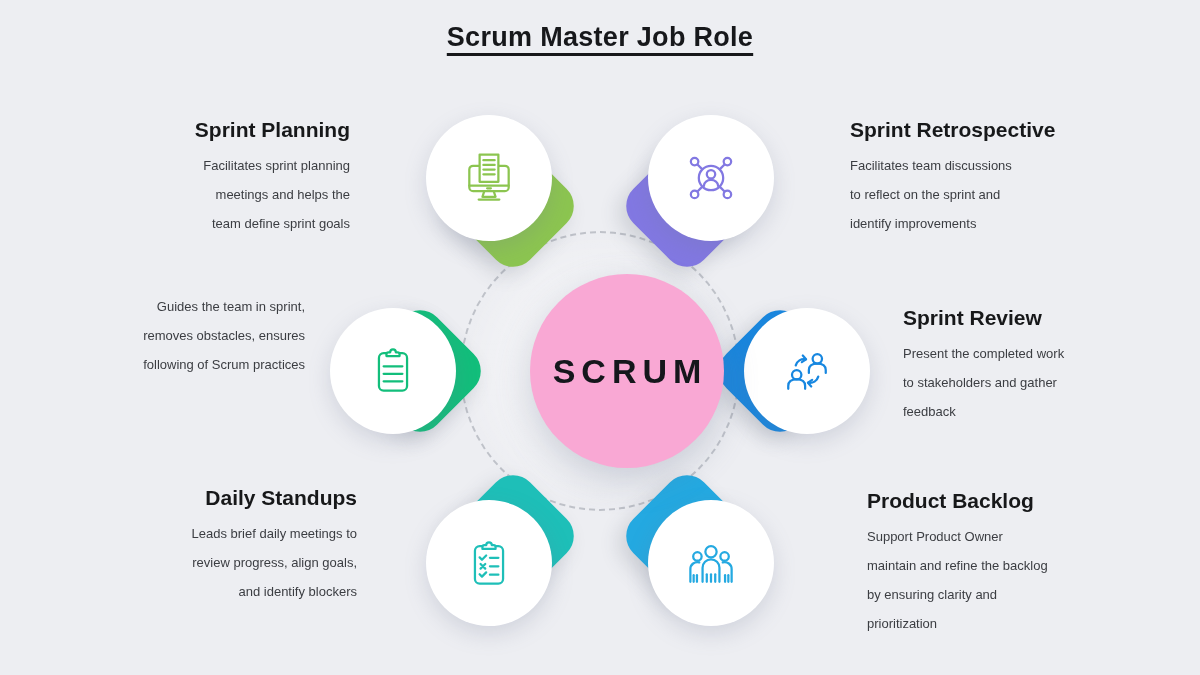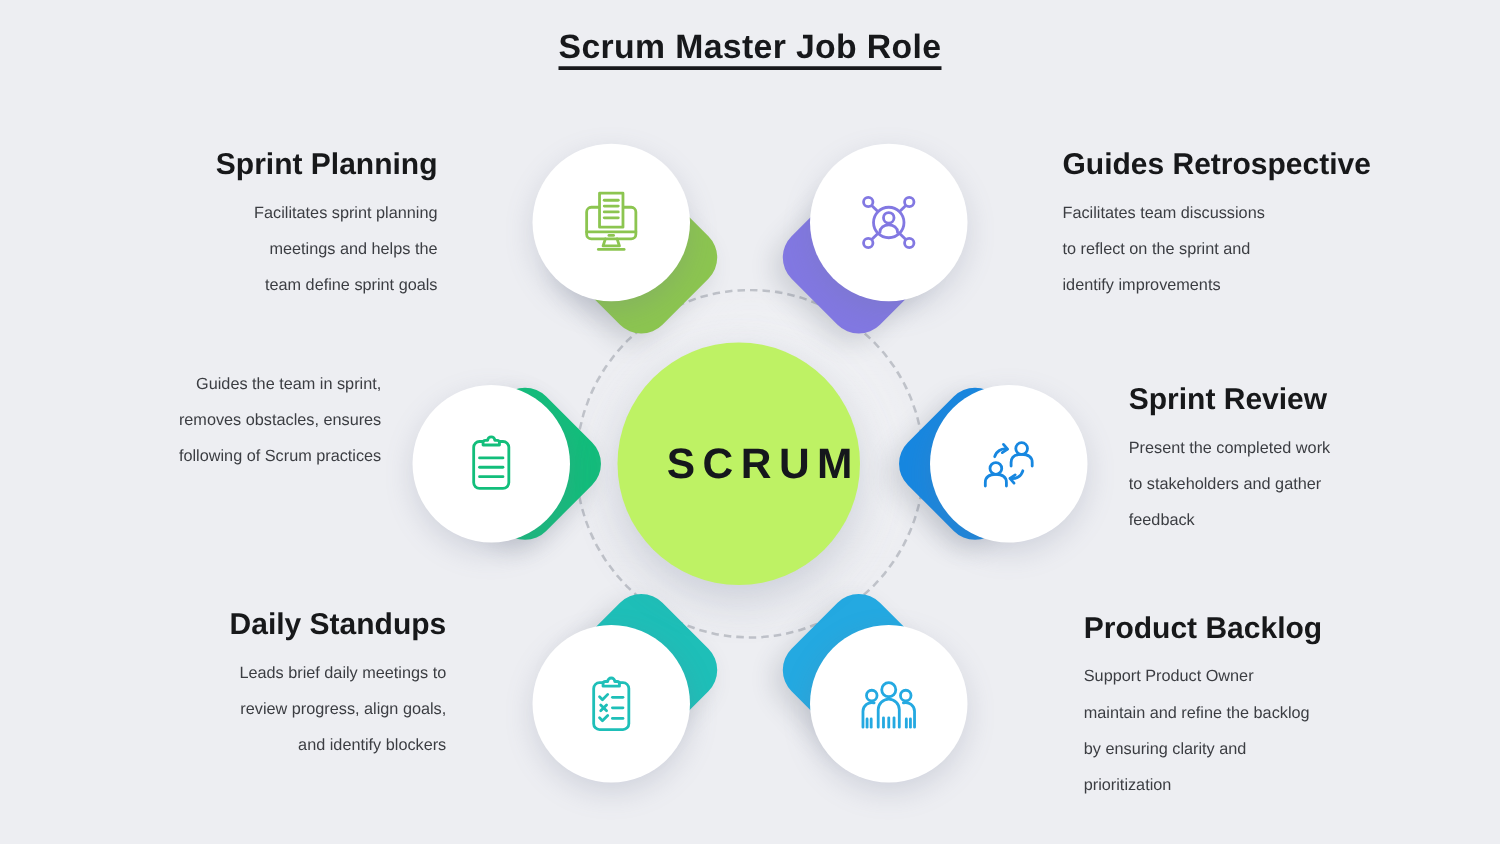--- a/index.html
+++ b/index.html
@@ -24,24 +24,24 @@
   }
 
   
   .dashed-ring {
     position: absolute; left: 460px; top: 231px; width: 280px; height: 280px;
     border: 2px dashed #bfc2c9; border-radius: 50%;
     background: radial-gradient(circle, rgba(255,255,255,0.85) 0%, rgba(255,255,255,0) 72%);
     z-index: 1;
   }
   .center-circle {
-    position: absolute; left: 494px; top: 274px; width: 194px; height: 194px;
-    background: #bef264; border-radius: 50%;
+    position: absolute; left: 530px; top: 274px; width: 194px; height: 194px;
+    background: #f9a8d4; border-radius: 50%;
     box-shadow: 0 12px 34px rgba(110,120,145,0.30);
-    display: flex; align-items: center; justify-content: flex-end;
+    display: flex; align-items: center; justify-content: center;
     z-index: 4;
   }
   .center-label {
     font-size: 34px; font-weight: 800; color: #15171c;
     letter-spacing: 6px; padding-left: 6px;
   }
 
   
   .diamond {
     position: absolute; width: 100px; height: 100px;
@@ -70,21 +70,21 @@
   .c-l  { left: 330px; top: 308px; }
   .c-r  { left: 744px; top: 308px; }
   .c-bl { left: 426px; top: 500px; }
   .c-br { left: 648px; top: 500px; }
   .icon-circle svg { width: 60px; height: 60px; }
   .icon-circle svg * { fill: none; stroke: currentColor; stroke-width: 2.4; stroke-linecap: round; stroke-linejoin: round; }
   .icon-circle svg .wfill { fill: #ffffff; }
 
   
   .tb { position: absolute; z-index: 5; }
-  .tb h2 { font-size: 24px; font-weight: 700; color: #17181a; margin-bottom: 9px; }
+  .tb h2 { font-size: 21px; font-weight: 700; color: #17181a; margin-bottom: 9px; }
   .tb p  { font-size: 13px; line-height: 29px; color: #3b3d42; white-space: pre-line; }
   .tb-left  { text-align: right; }
   .tb-right { text-align: left; }
   .tb-planning      { right: 850px; top: 118px; }
   .tb-retrospective { left: 850px;  top: 118px; }
   .tb-execution     { right: 895px; top: 292px; }
   .tb-review        { left: 903px;  top: 306px; }
   .tb-standups      { right: 843px; top: 486px; }
   .tb-backlog       { left: 843px;  top: 489px; margin-left: 24px; }
 </style>
@@ -193,21 +193,21 @@
   </div>
 
   <div class="tb tb-left tb-planning">
     <h2>Sprint Planning</h2>
     <p>Facilitates sprint planning
 meetings and helps the
 team define sprint goals</p>
   </div>
 
   <div class="tb tb-right tb-retrospective">
-    <h2>Guides Retrospective</h2>
+    <h2>Sprint Retrospective</h2>
     <p>Facilitates team discussions
 to reflect on the sprint and
 identify improvements</p>
   </div>
 
   <div class="tb tb-left tb-execution">
     <p>Guides the team in sprint,
 removes obstacles, ensures
 following of Scrum practices</p>
   </div>

